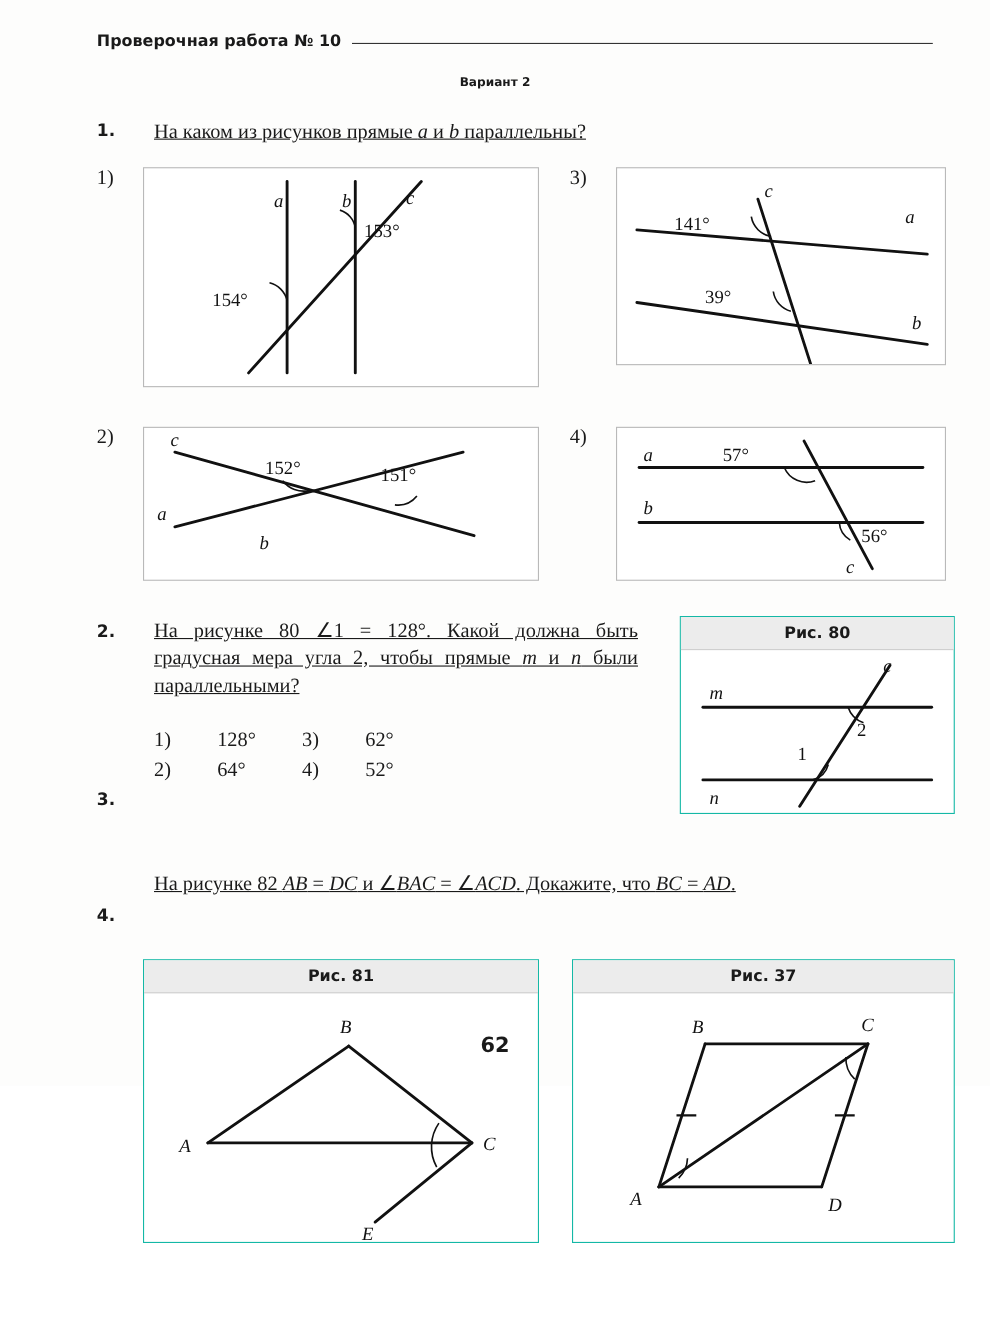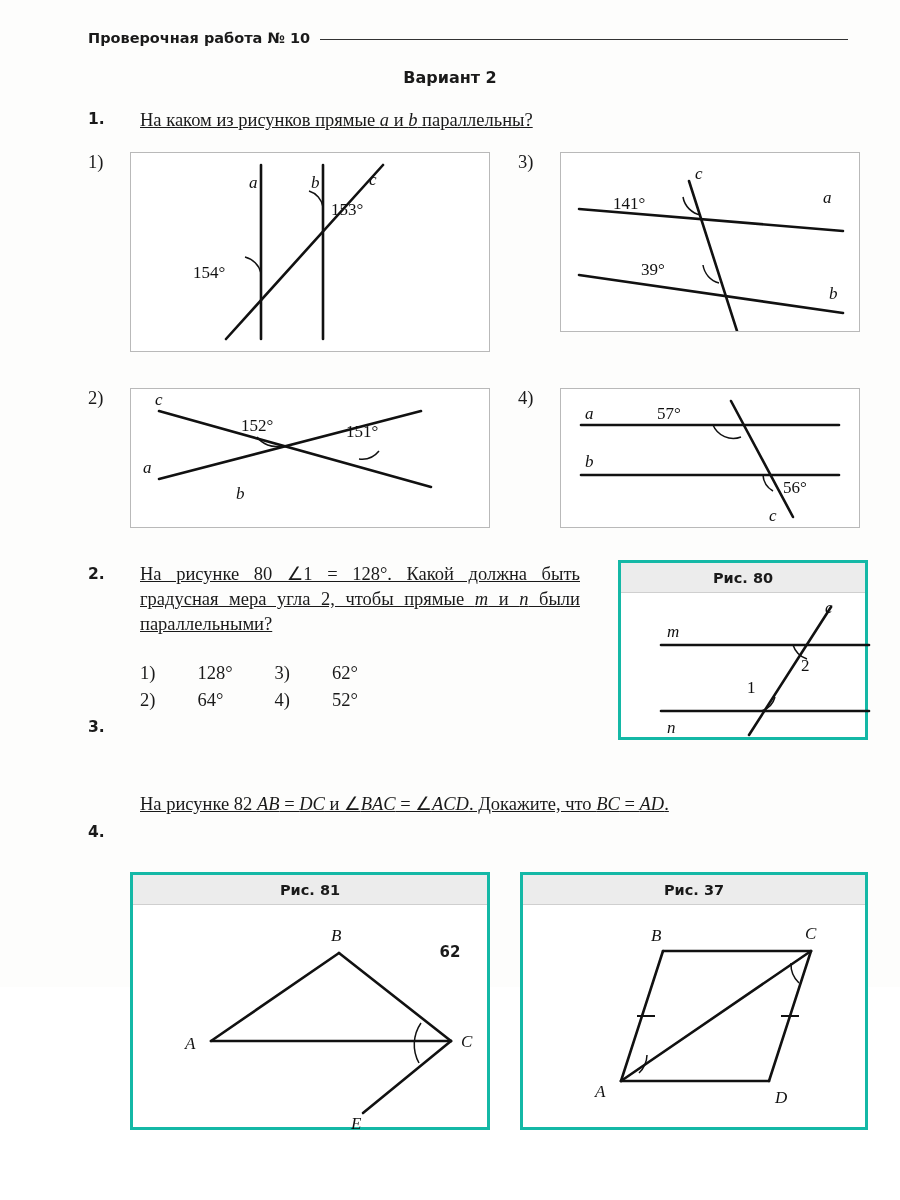--- a/index.html
+++ b/index.html
@@ -44,21 +44,21 @@
     margin-top: 3px;
   }
   .variant {
     position: absolute;
     top: 68px;
     left: 0;
     width: 900px;
     text-align: center;
     font-family: "DejaVu Sans", sans-serif;
     font-weight: bold;
-    font-size: 16px;
+    font-size: 11px;
   }
   
   .task-num {
     position: absolute;
     font-family: "DejaVu Sans", sans-serif;
     font-weight: bold;
     font-size: 15.5px;
   }
   .task-text {
     position: absolute;
@@ -71,24 +71,23 @@
     border: 1px solid #b9b9b9;
     background: #fff;
     box-sizing: border-box;
   }
   .optlabel {
     position: absolute;
     font-size: 18.5px;
   }
   .capbox {
     position: absolute;
-    border: 3px solid #14b8a6;
+    border: 1px solid #14b8a6;
     box-sizing: border-box;
     background: #fff;
-    padding-left: 20px;
   }
   .capbar {
     position: absolute;
     left: 0; top: 0;
     width: 100%;
     height: 30px;
     background: #ececec;
     border-bottom: 1px solid #cfcfcf;
     box-sizing: border-box;
     display: flex;
@@ -99,21 +98,21 @@
     font-size: 14.5px;
   }
   .pagenum {
     position: absolute;
     bottom: 26px;
     left: 0;
     width: 900px;
     text-align: center;
     font-family: "DejaVu Sans", sans-serif;
     font-weight: bold;
-    font-size: 15px;
+    font-size: 19px;
   }
   svg { display: block; }
   svg text {
     font-family: "Liberation Serif", serif;
     font-style: italic;
     font-size: 17px;
     fill: #111;
   }
   svg text.ang {
     font-style: normal;

